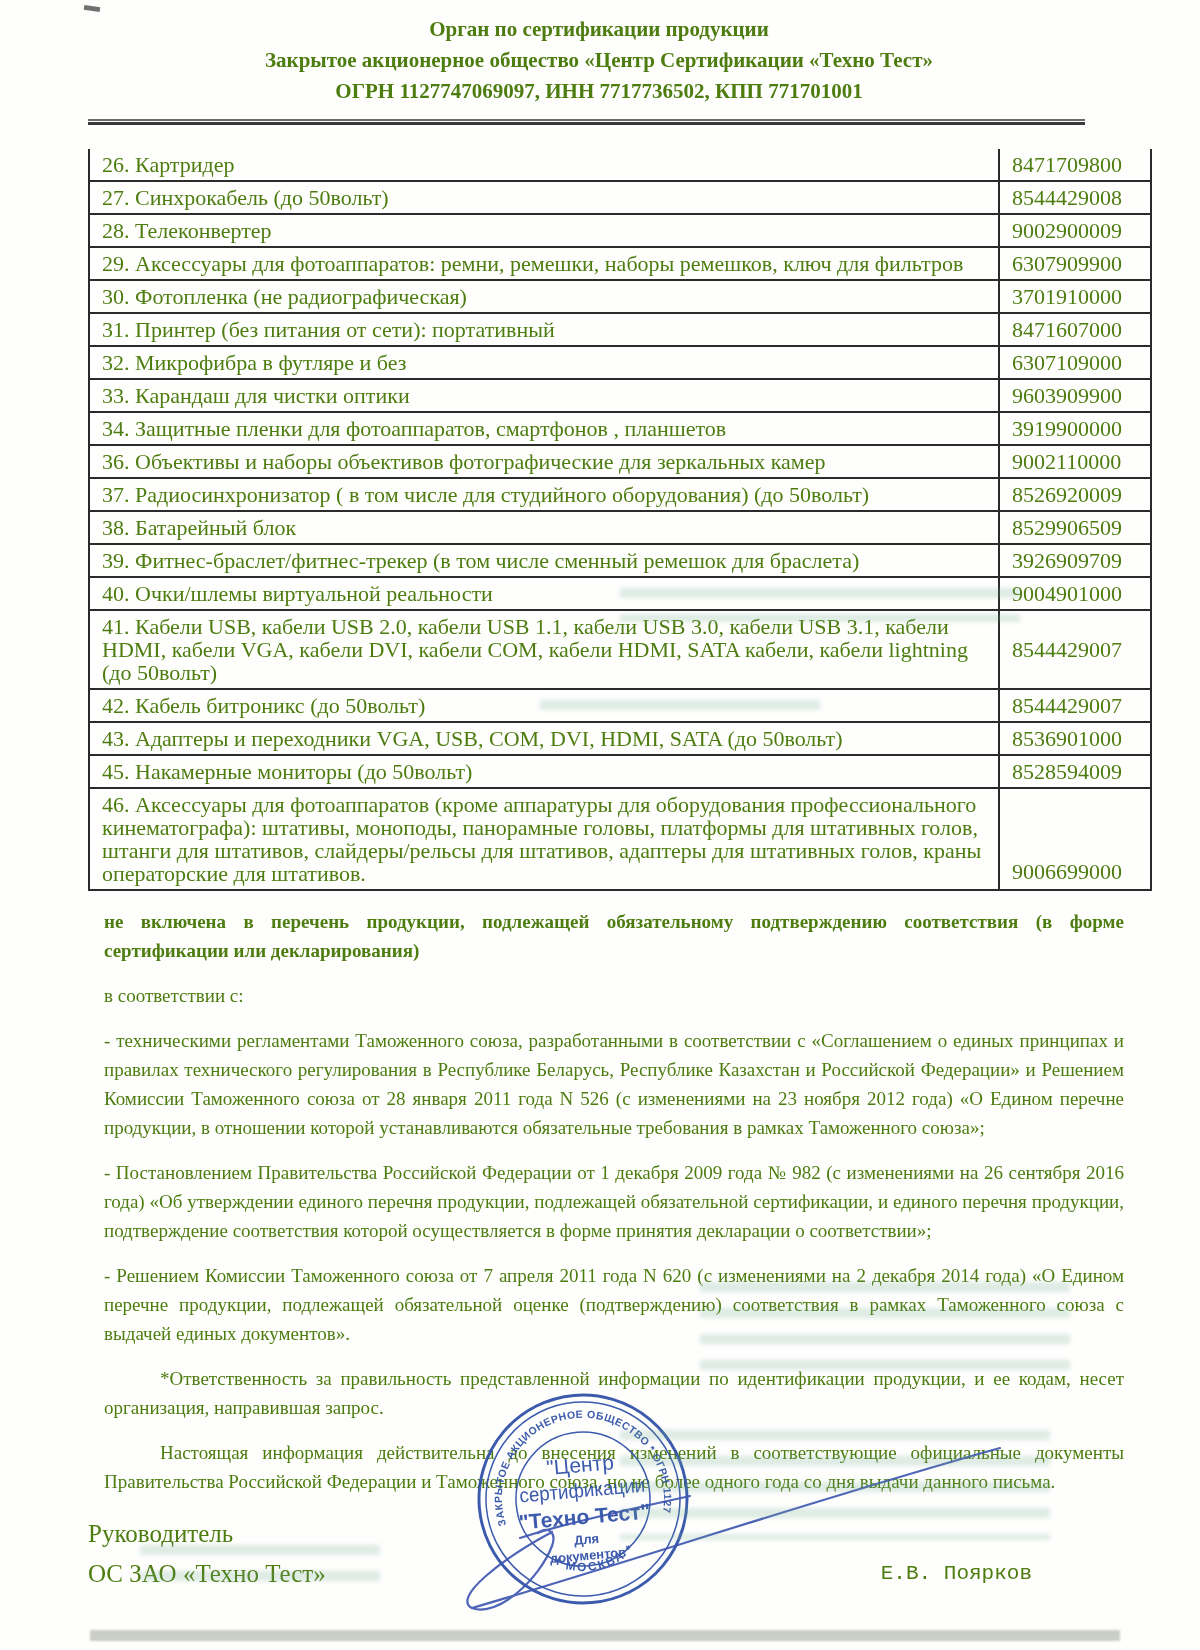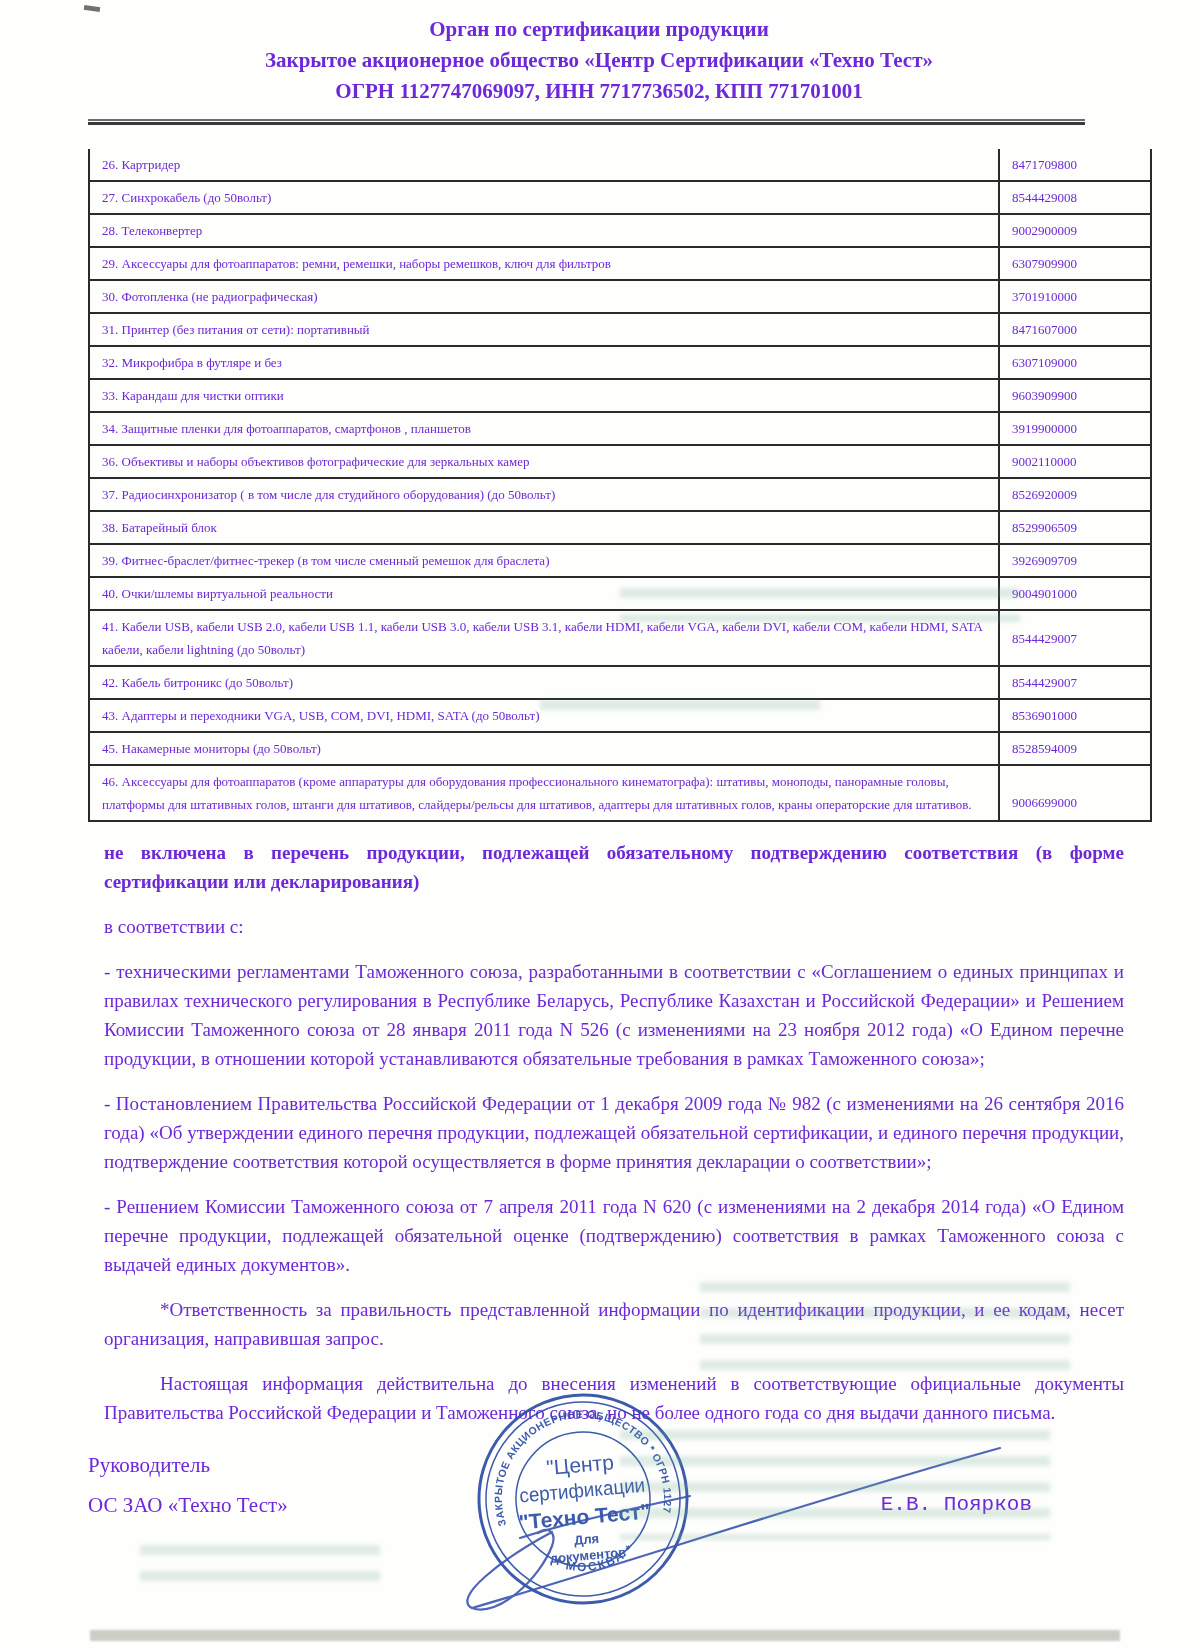--- a/index.html
+++ b/index.html
@@ -1,44 +1,44 @@
 <!DOCTYPE html>
 <html><head>
 <meta charset="utf-8">
 <style>
   html,body{margin:0;padding:0;}
   body{width:1200px;height:1650px;background:#e9e9e7;font-family:"Liberation Serif",serif;}
-  .page{position:relative;width:1200px;height:1650px;background:#fefefd;overflow:hidden;color:#6d28d9;}
+  .page{position:relative;width:1200px;height:1650px;background:#fefefd;overflow:hidden;color:#4d7c0f;}
   .content{margin-left:88px;width:1052px;}
 
   
   .letterhead{padding-top:14px;padding-right:30px;text-align:center;}
   .lh-line{font-weight:bold;font-size:21px;line-height:31px;}
 
   .rule{margin-top:12px;width:997px;height:6px;
         background:linear-gradient(180deg,#6b6b6b 0 2px,transparent 2px 3px,#3a3a3a 3px 6px);}
 
   
   table.codes{margin-top:24px;border-collapse:collapse;width:1052px;table-layout:fixed;}
-  table.codes td{border:2px solid #2b2b2b;font-size:13px;line-height:23px;padding:4px 10px 4px 12px;vertical-align:middle;}
+  table.codes td{border:2px solid #2b2b2b;font-size:22px;line-height:23px;padding:4px 10px 4px 12px;vertical-align:middle;}
   table.codes tr:first-child td{border-top:none;}
   td.item{width:886px;}
   td.code{width:128px;padding-left:24px;}
   td.code.bottom{vertical-align:bottom;padding-bottom:6px;}
 
   
   .bodytext{margin-top:6px;font-size:19px;line-height:29px;}
   .para{margin:16px;text-align:justify;}
   .p-bold{font-weight:bold;}
   .p-plain{text-align:left;}
   .p-indent{text-indent:56px;}
 
   
   .sig-row{display:flex;justify-content:space-between;align-items:flex-end;margin-top:18px;padding-right:108px;}
-  .sig-role div{font-size:21px;line-height:40px;}
+  .sig-role div{font-size:25px;line-height:40px;}
   .sig-name{font-size:21px;line-height:40px;font-family:Liberation Mono, monospace;}
 
   
   .stamp-svg{position:absolute;left:452px;top:1368px;transform:rotate(-5deg);opacity:.93;}
   .sign-svg{position:absolute;left:400px;top:1390px;}
   svg text{user-select:none;}
 
   
   .artifact{position:absolute;pointer-events:none;}
   .smudge{background:repeating-linear-gradient(180deg,rgba(110,170,140,.22) 0 10px,rgba(110,170,140,0) 10px 26px);filter:blur(2px);}

